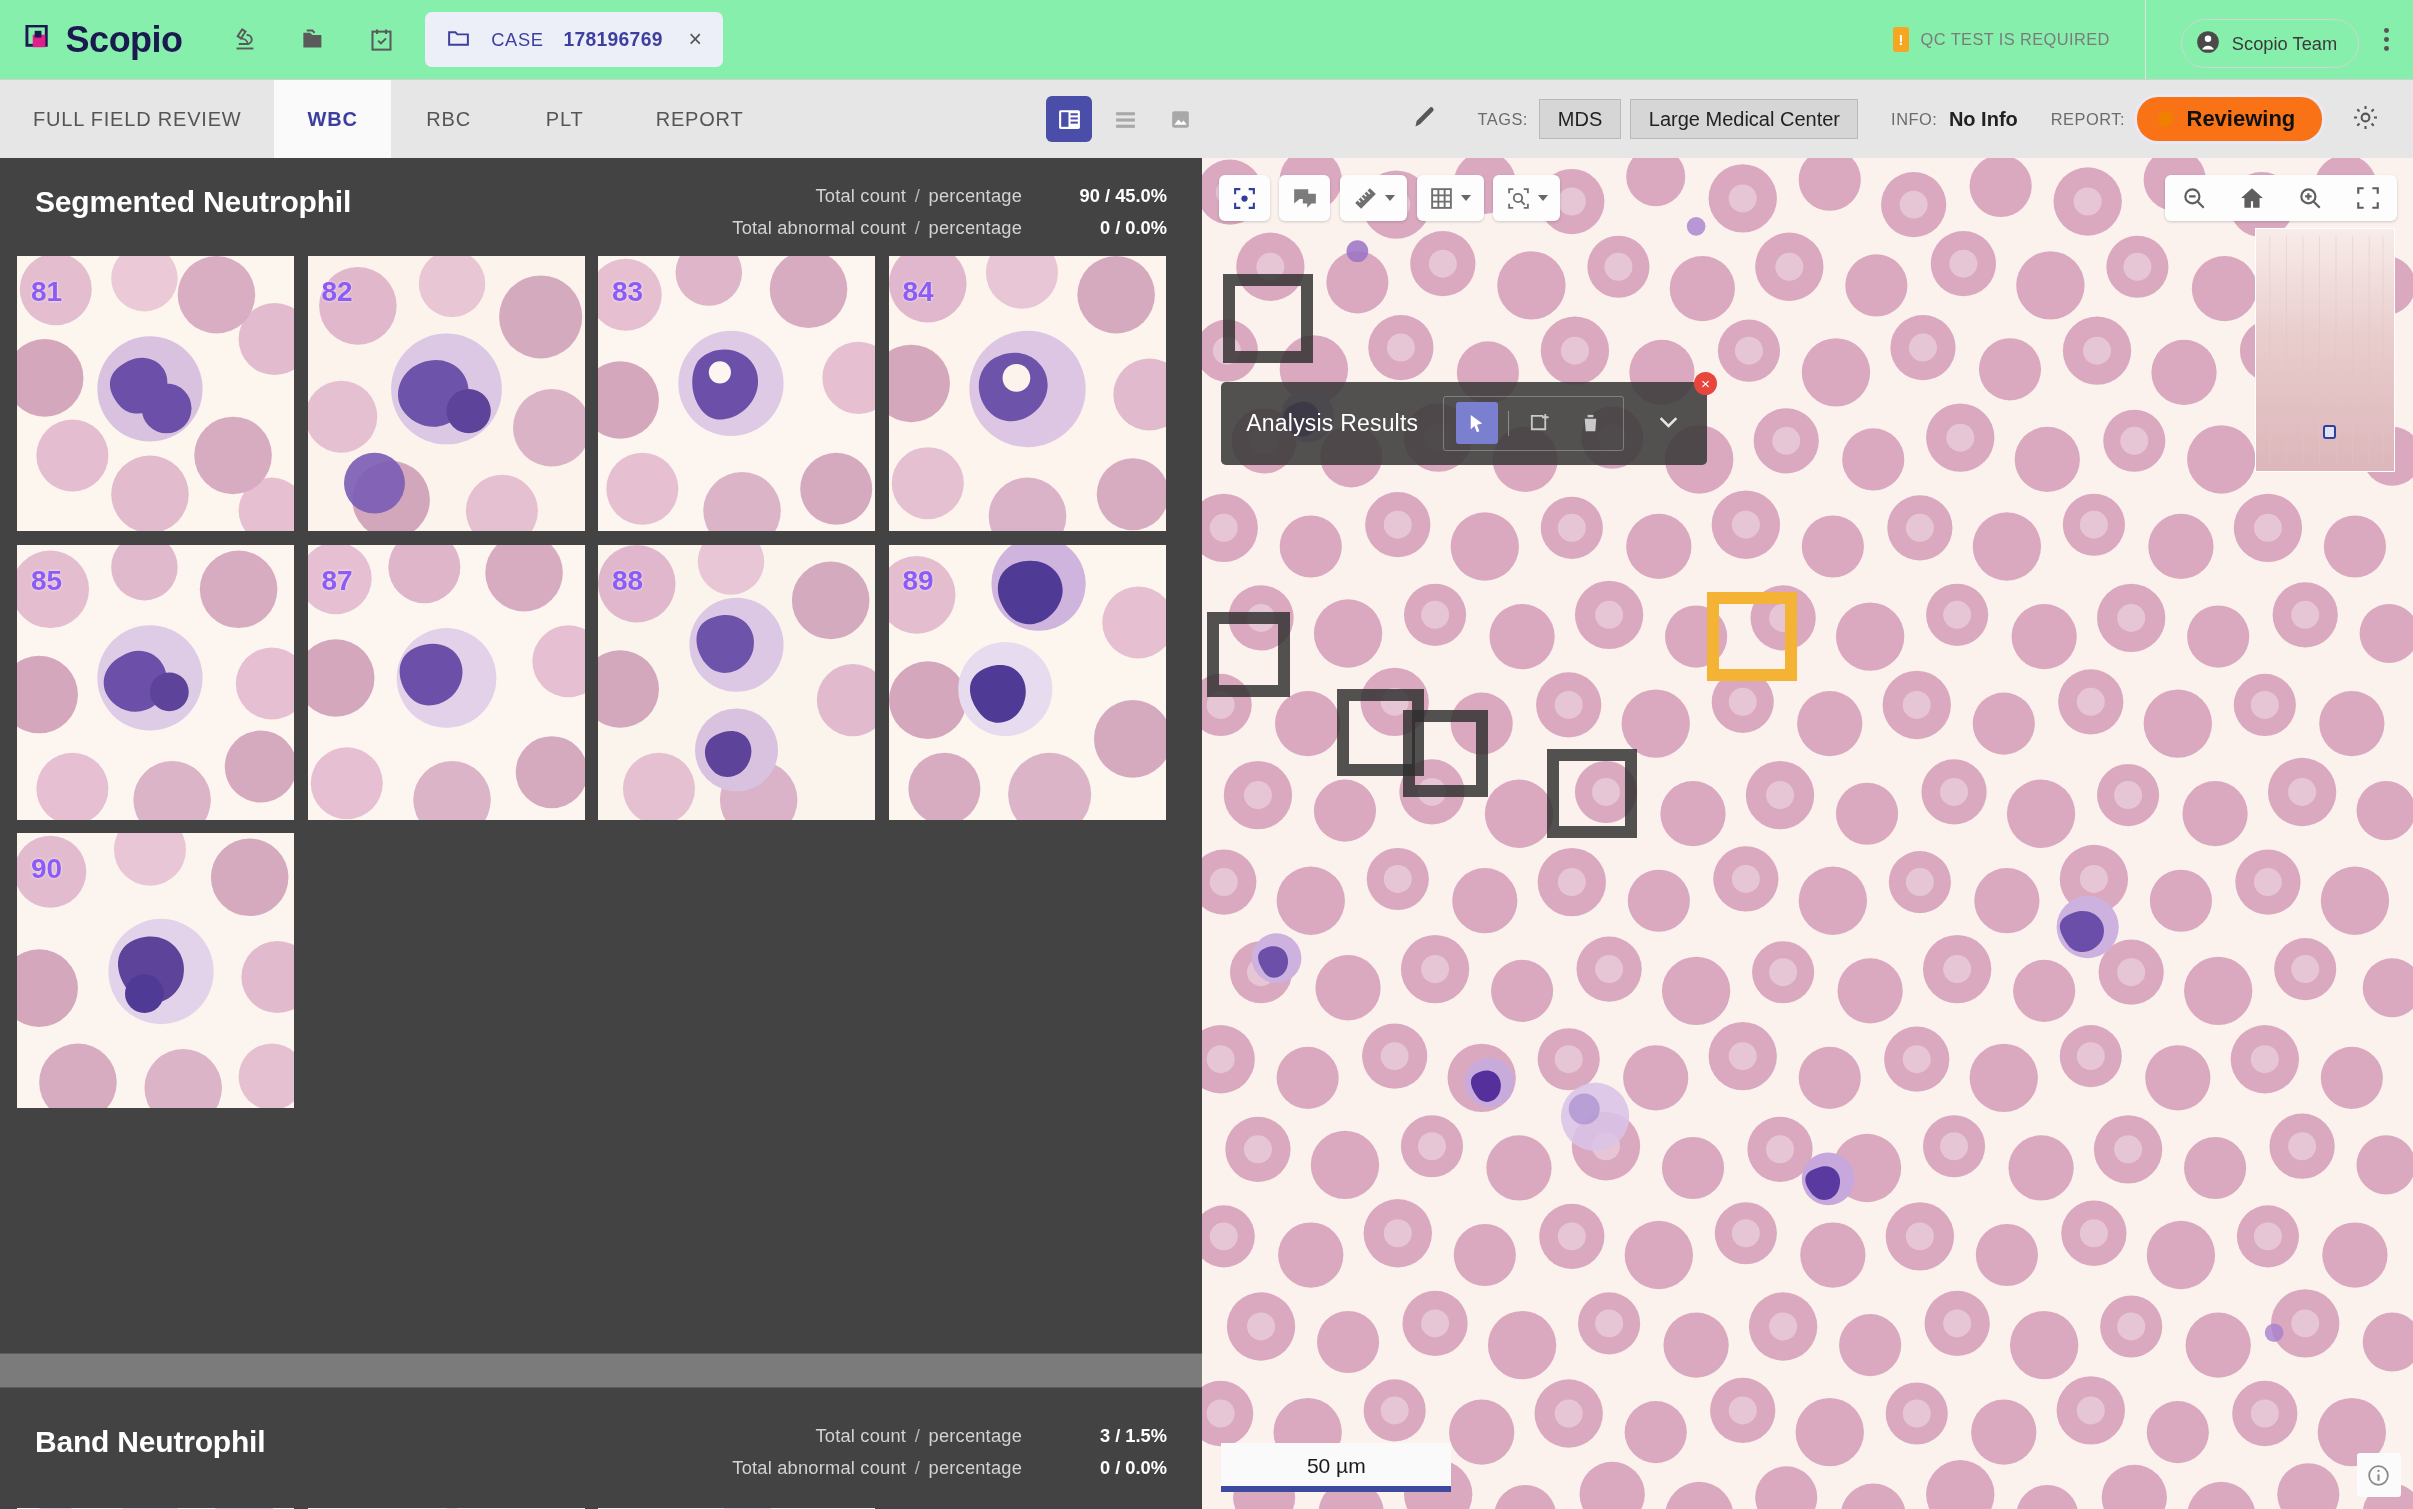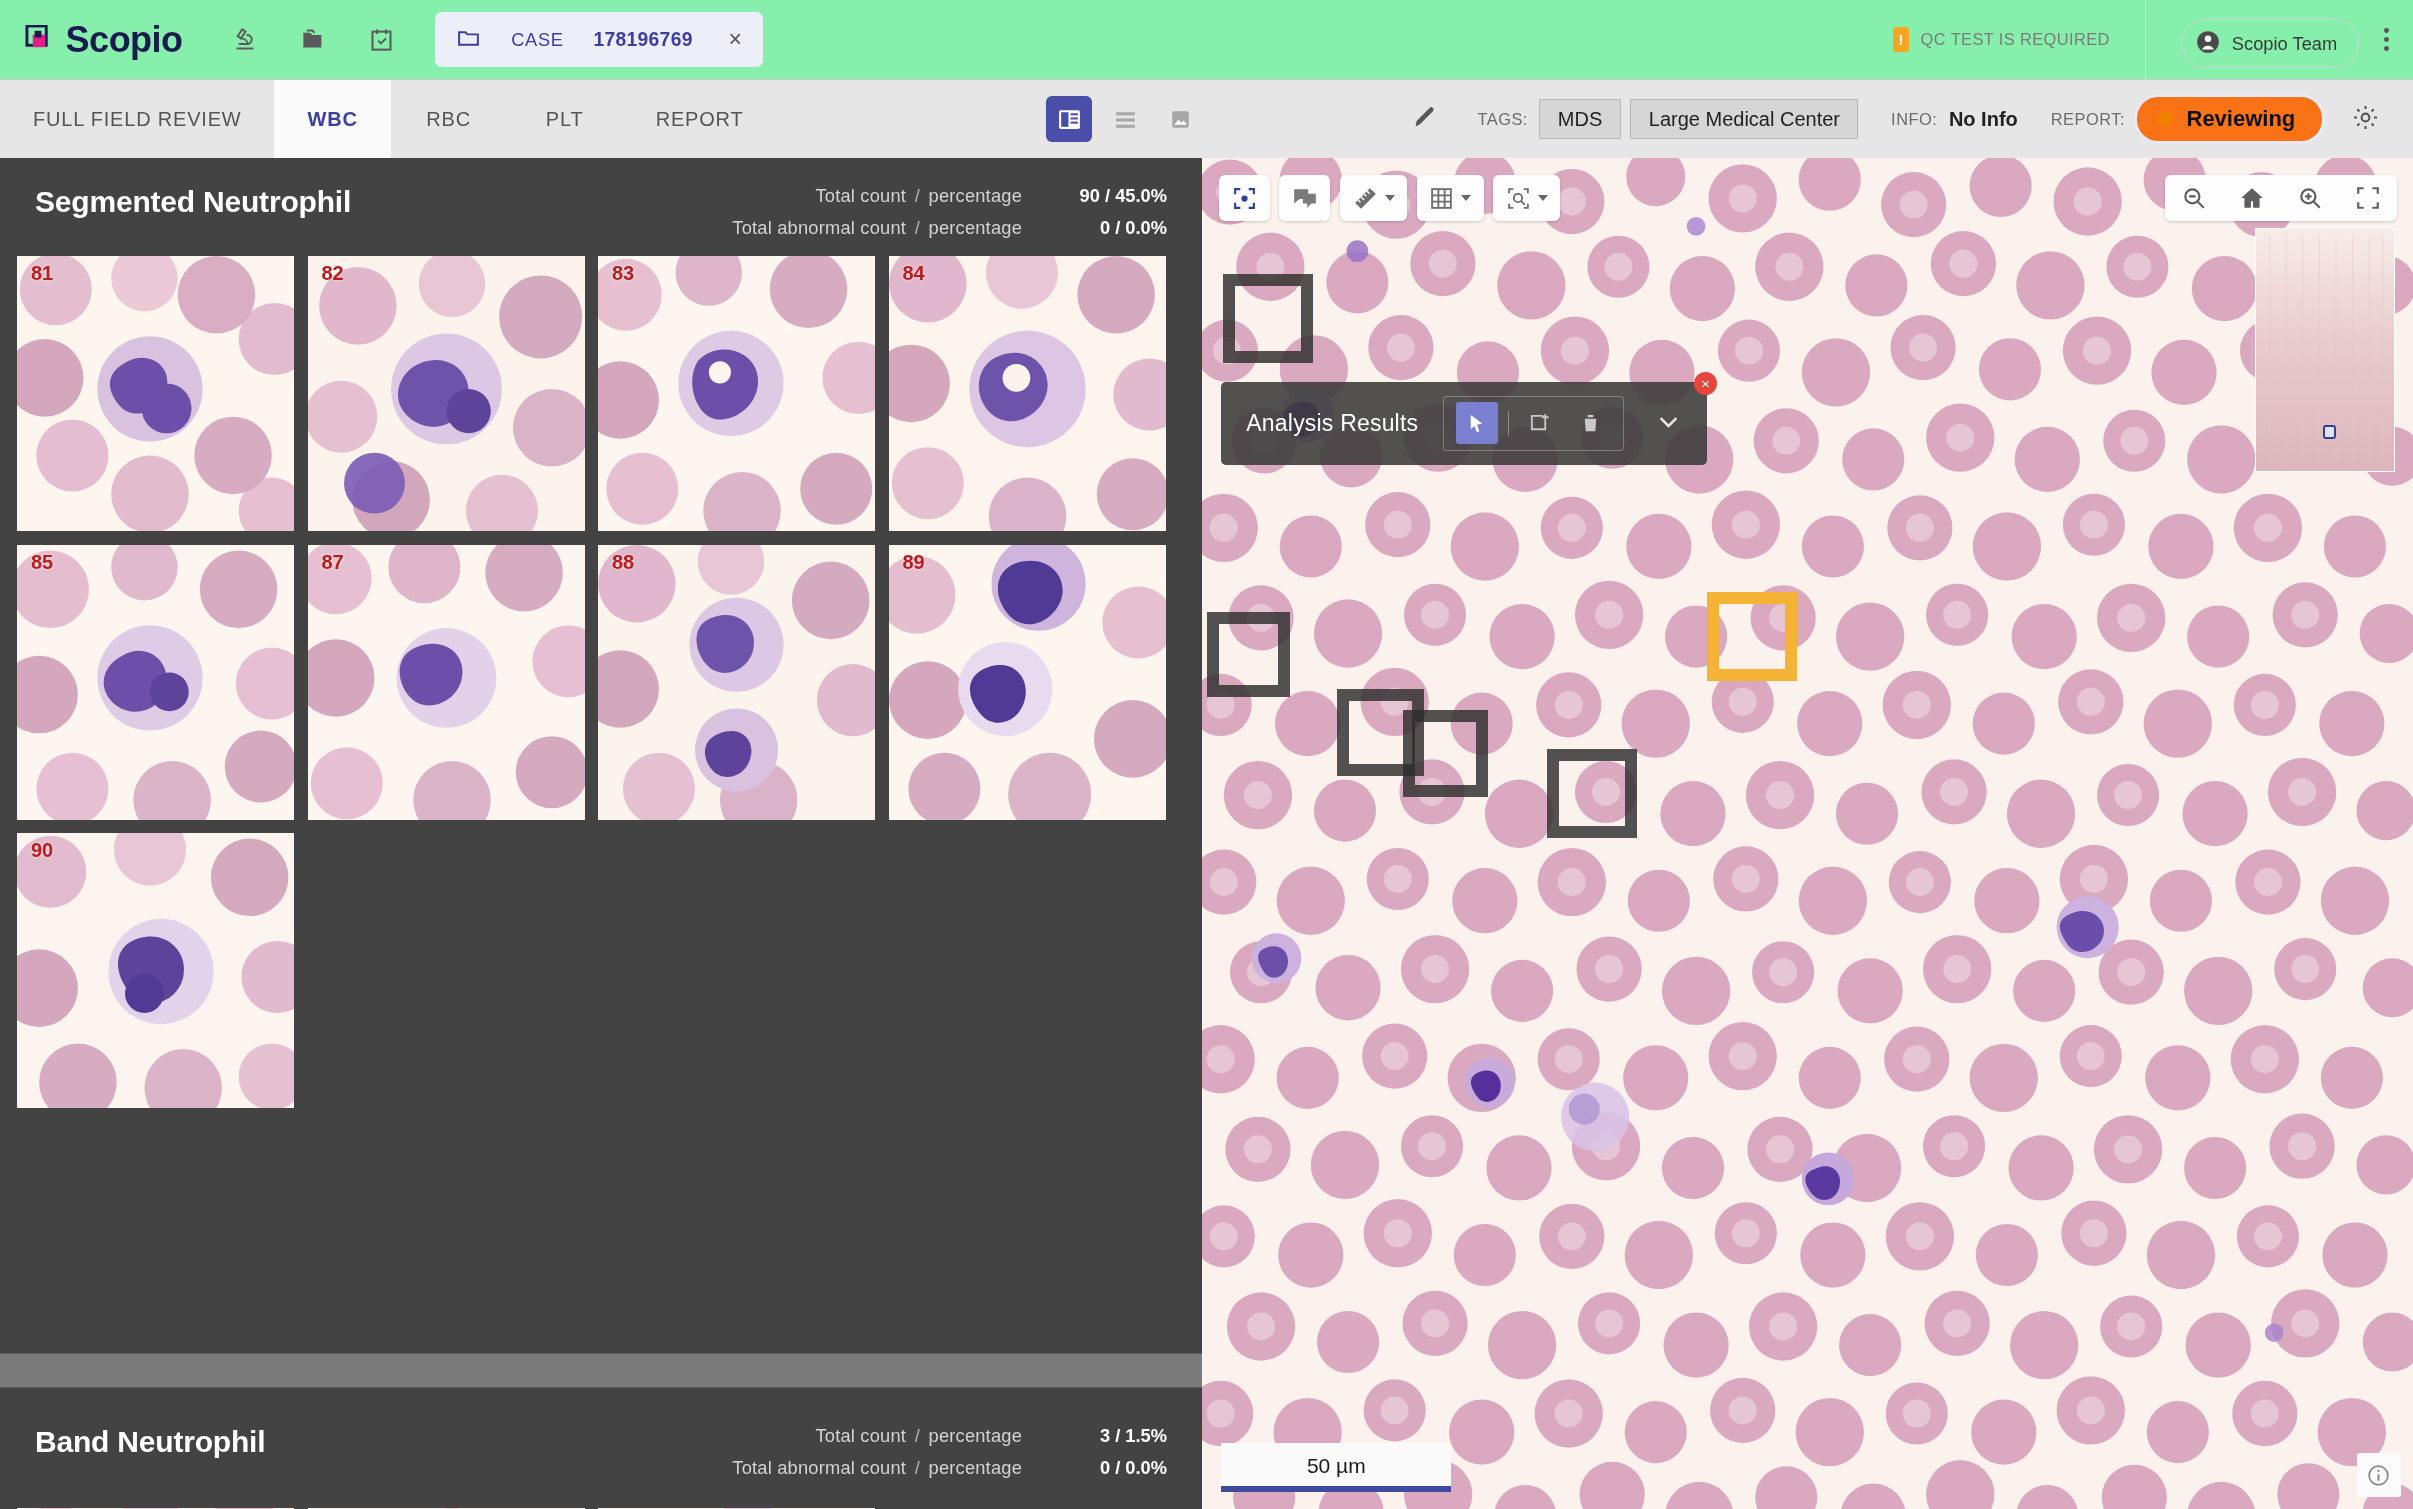--- a/index.html
+++ b/index.html
@@ -23,22 +23,22 @@
     padding-left: 25px; padding-right: 39px;
   }
   .logo-mark { width: 29px; height: 29px; position: relative; }
   .logo-text {
     font-size: 36px; font-weight: 700; color: #1a1a4e;
     letter-spacing: -0.5px;
   }
   .hdr-icons { display: flex; align-items: center; gap: 39px; margin-left: 9.7px; }
   .hdr-icon { width: 29px; height: 29px; cursor: pointer; color: #5a5a5a; display:flex; align-items:center; justify-content:center;}
   .case-tab {
-    margin-left: 39px;
-    display: flex; align-items: center; gap: 30px;
+    margin-left: 29px;
+    display: flex; align-items: center; gap: 20px;
     background: #eceef8;
     border-radius: 6.8px;
     padding: 12.6px 21px;
     cursor: pointer;
   }
   .case-label { font-size: 18.3px; color: #3d3f9e; letter-spacing: 0.6px; }
   .case-num { font-size: 19.3px; font-weight: 700; color: #3d3f9e; letter-spacing: 0.3px;}
   .case-close { font-size: 23px; color: #555; margin-left: 5.8px; line-height: 1; }
   .hdr-right {
     margin-left: auto; display: flex; align-items: center; height: 100%;
@@ -117,22 +117,22 @@
   .stat-row { display: flex; align-items: baseline; font-size: 18.3px; }
   .stat-lbl { color: #d3d3d3; letter-spacing: 0.2px; }
   .stat-sep { color: #b5b5b5; margin: 0 8.7px; }
   .stat-val { color: #fff; font-weight: 700; min-width: 145px; text-align: right; }
   .cellgrid { display: flex; flex-wrap: wrap; gap: 13.5px; padding: 0 17.4px; }
   .cell {
     width: 277px; height: 275px; position: relative; overflow: hidden;
     background: #f7efe8; cursor: pointer; flex: 0 0 auto;
   }
   .cell-num {
-    position: absolute; top: 6px; left: 13.5px;
-    font-size: 20px; font-weight: 700; color: #b91c1c; z-index: 3;
+    position: absolute; top: 20px; left: 13.5px;
+    font-size: 28px; font-weight: 700; color: #8b5cf6; z-index: 3;
     text-shadow: 0 0 2.9px rgba(255,255,255,0.8);
   }
   .smear { position: absolute; inset: 0; }
   .divider-band {
     position: absolute; left: 0; right: 0; height: 35px;
     background: #7b7b7b; border-top: 1px solid #5c5c5c; border-bottom: 1px solid #5c5c5c;
   }
 
   
   .viewer {

